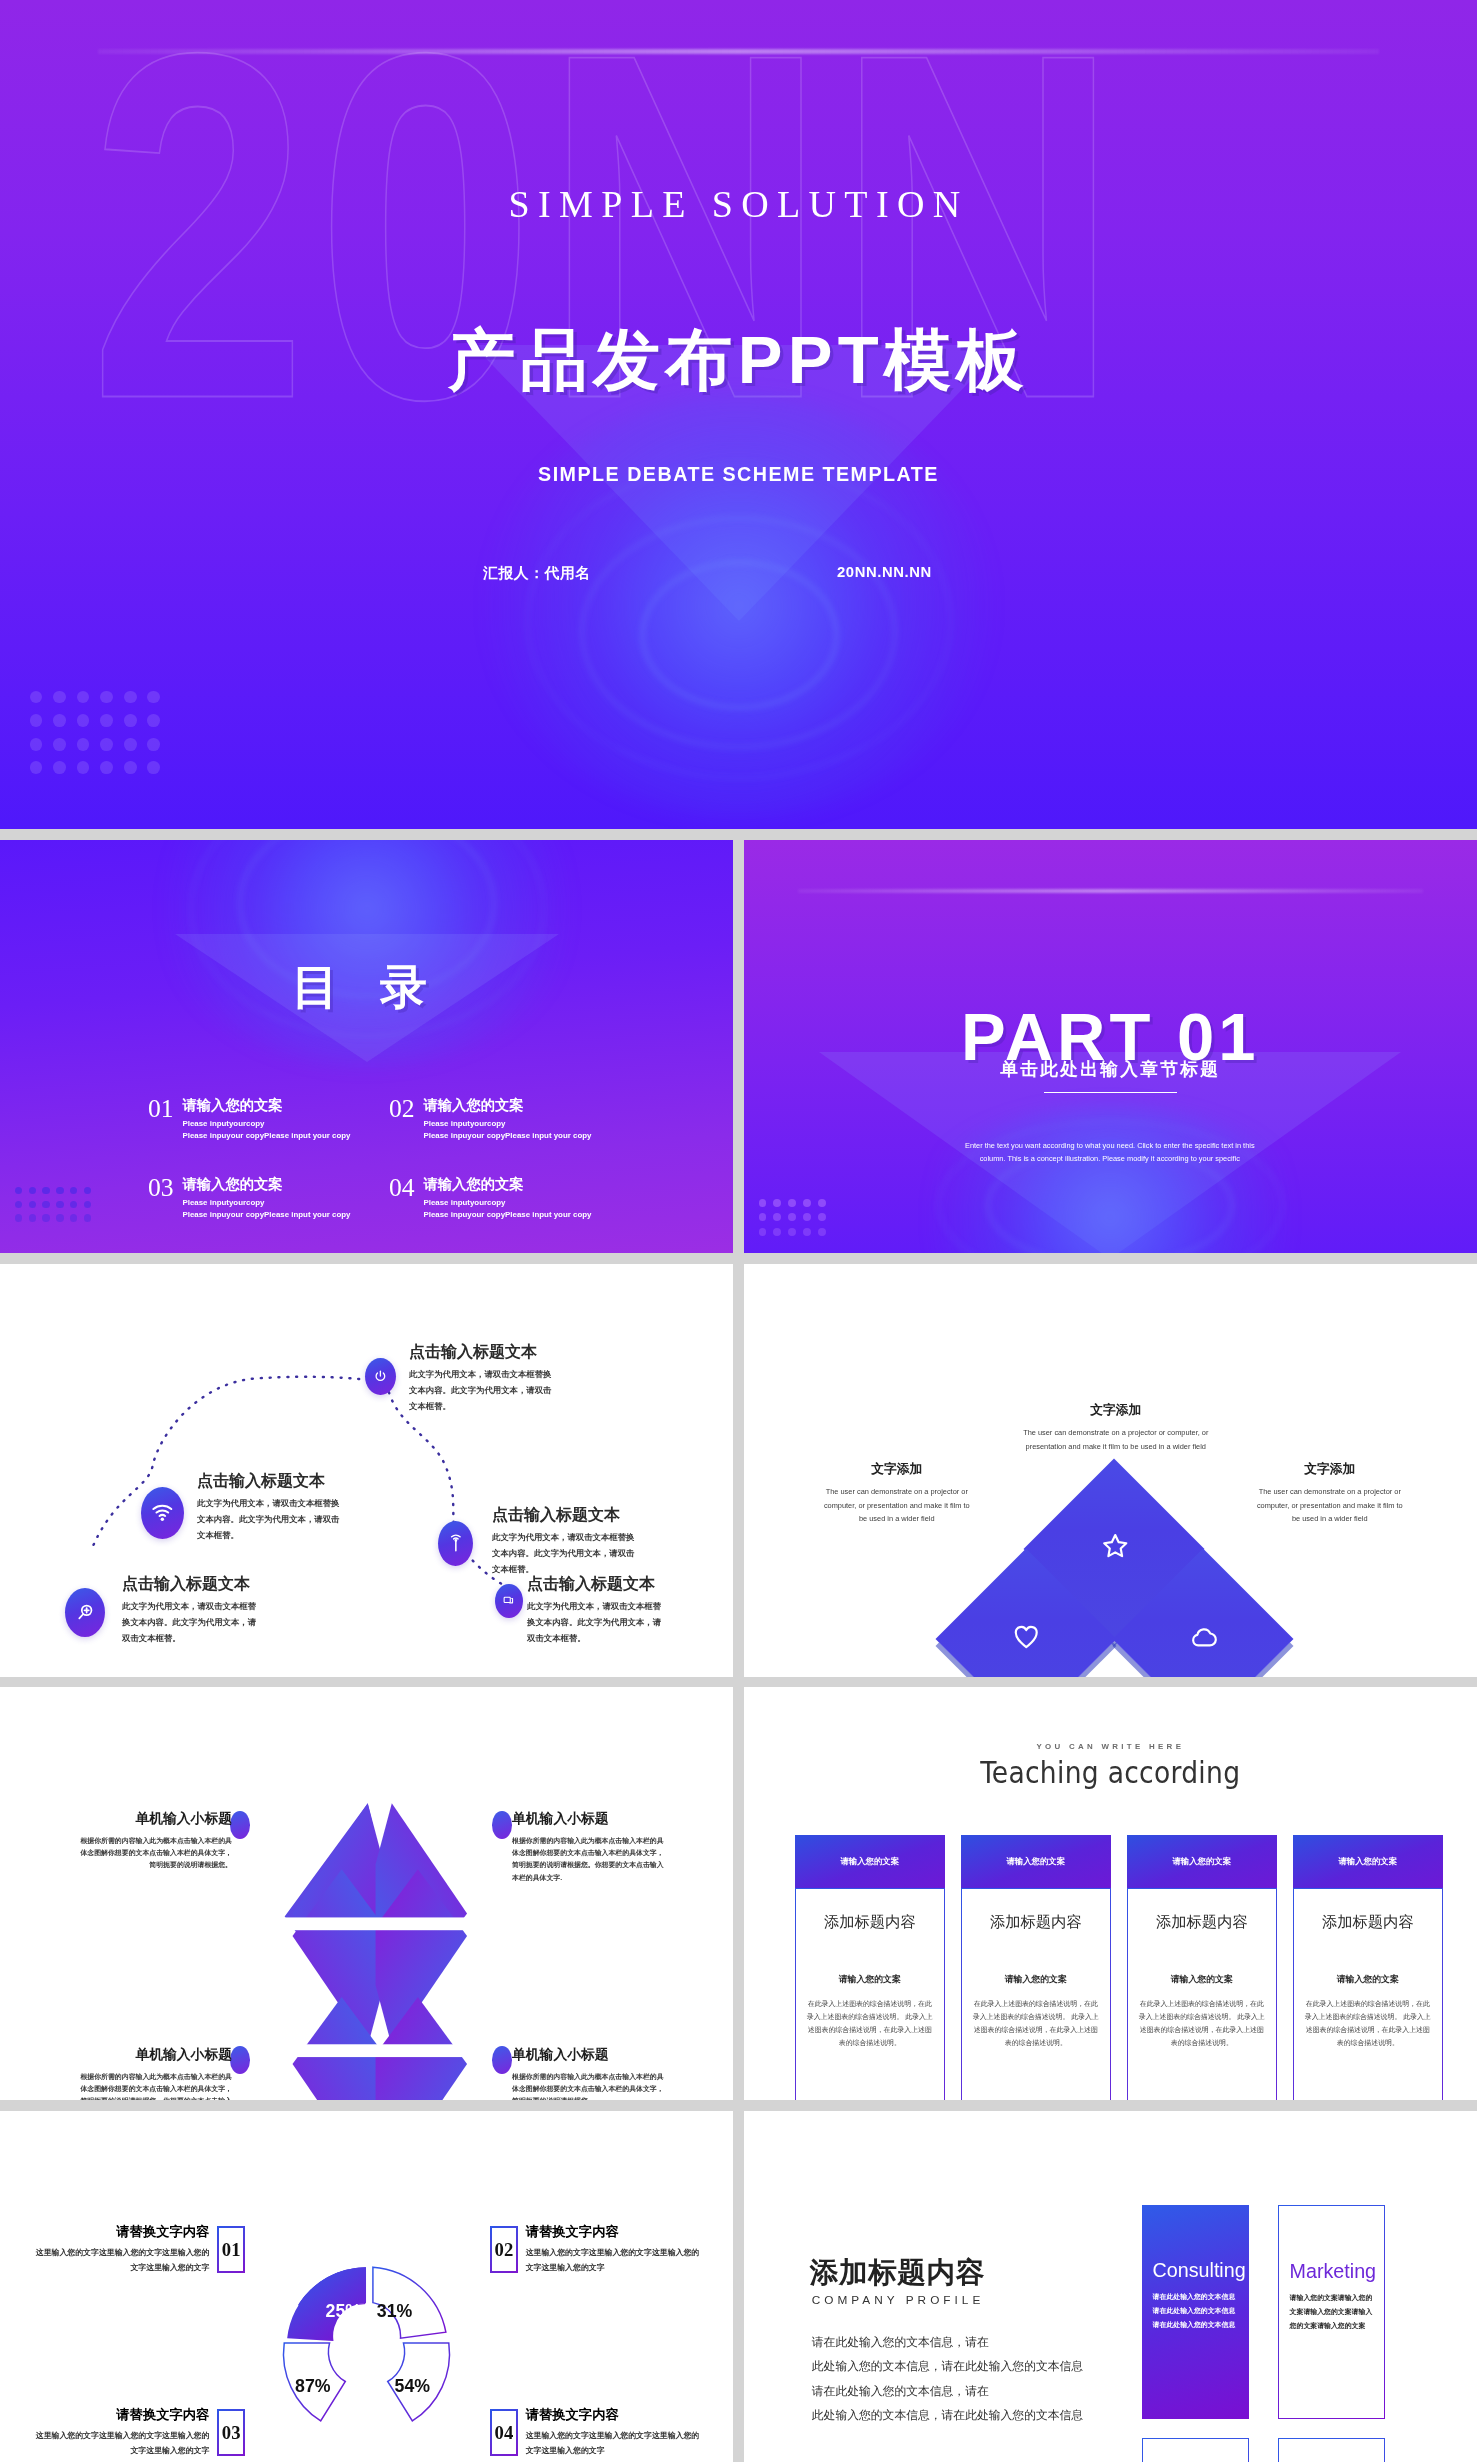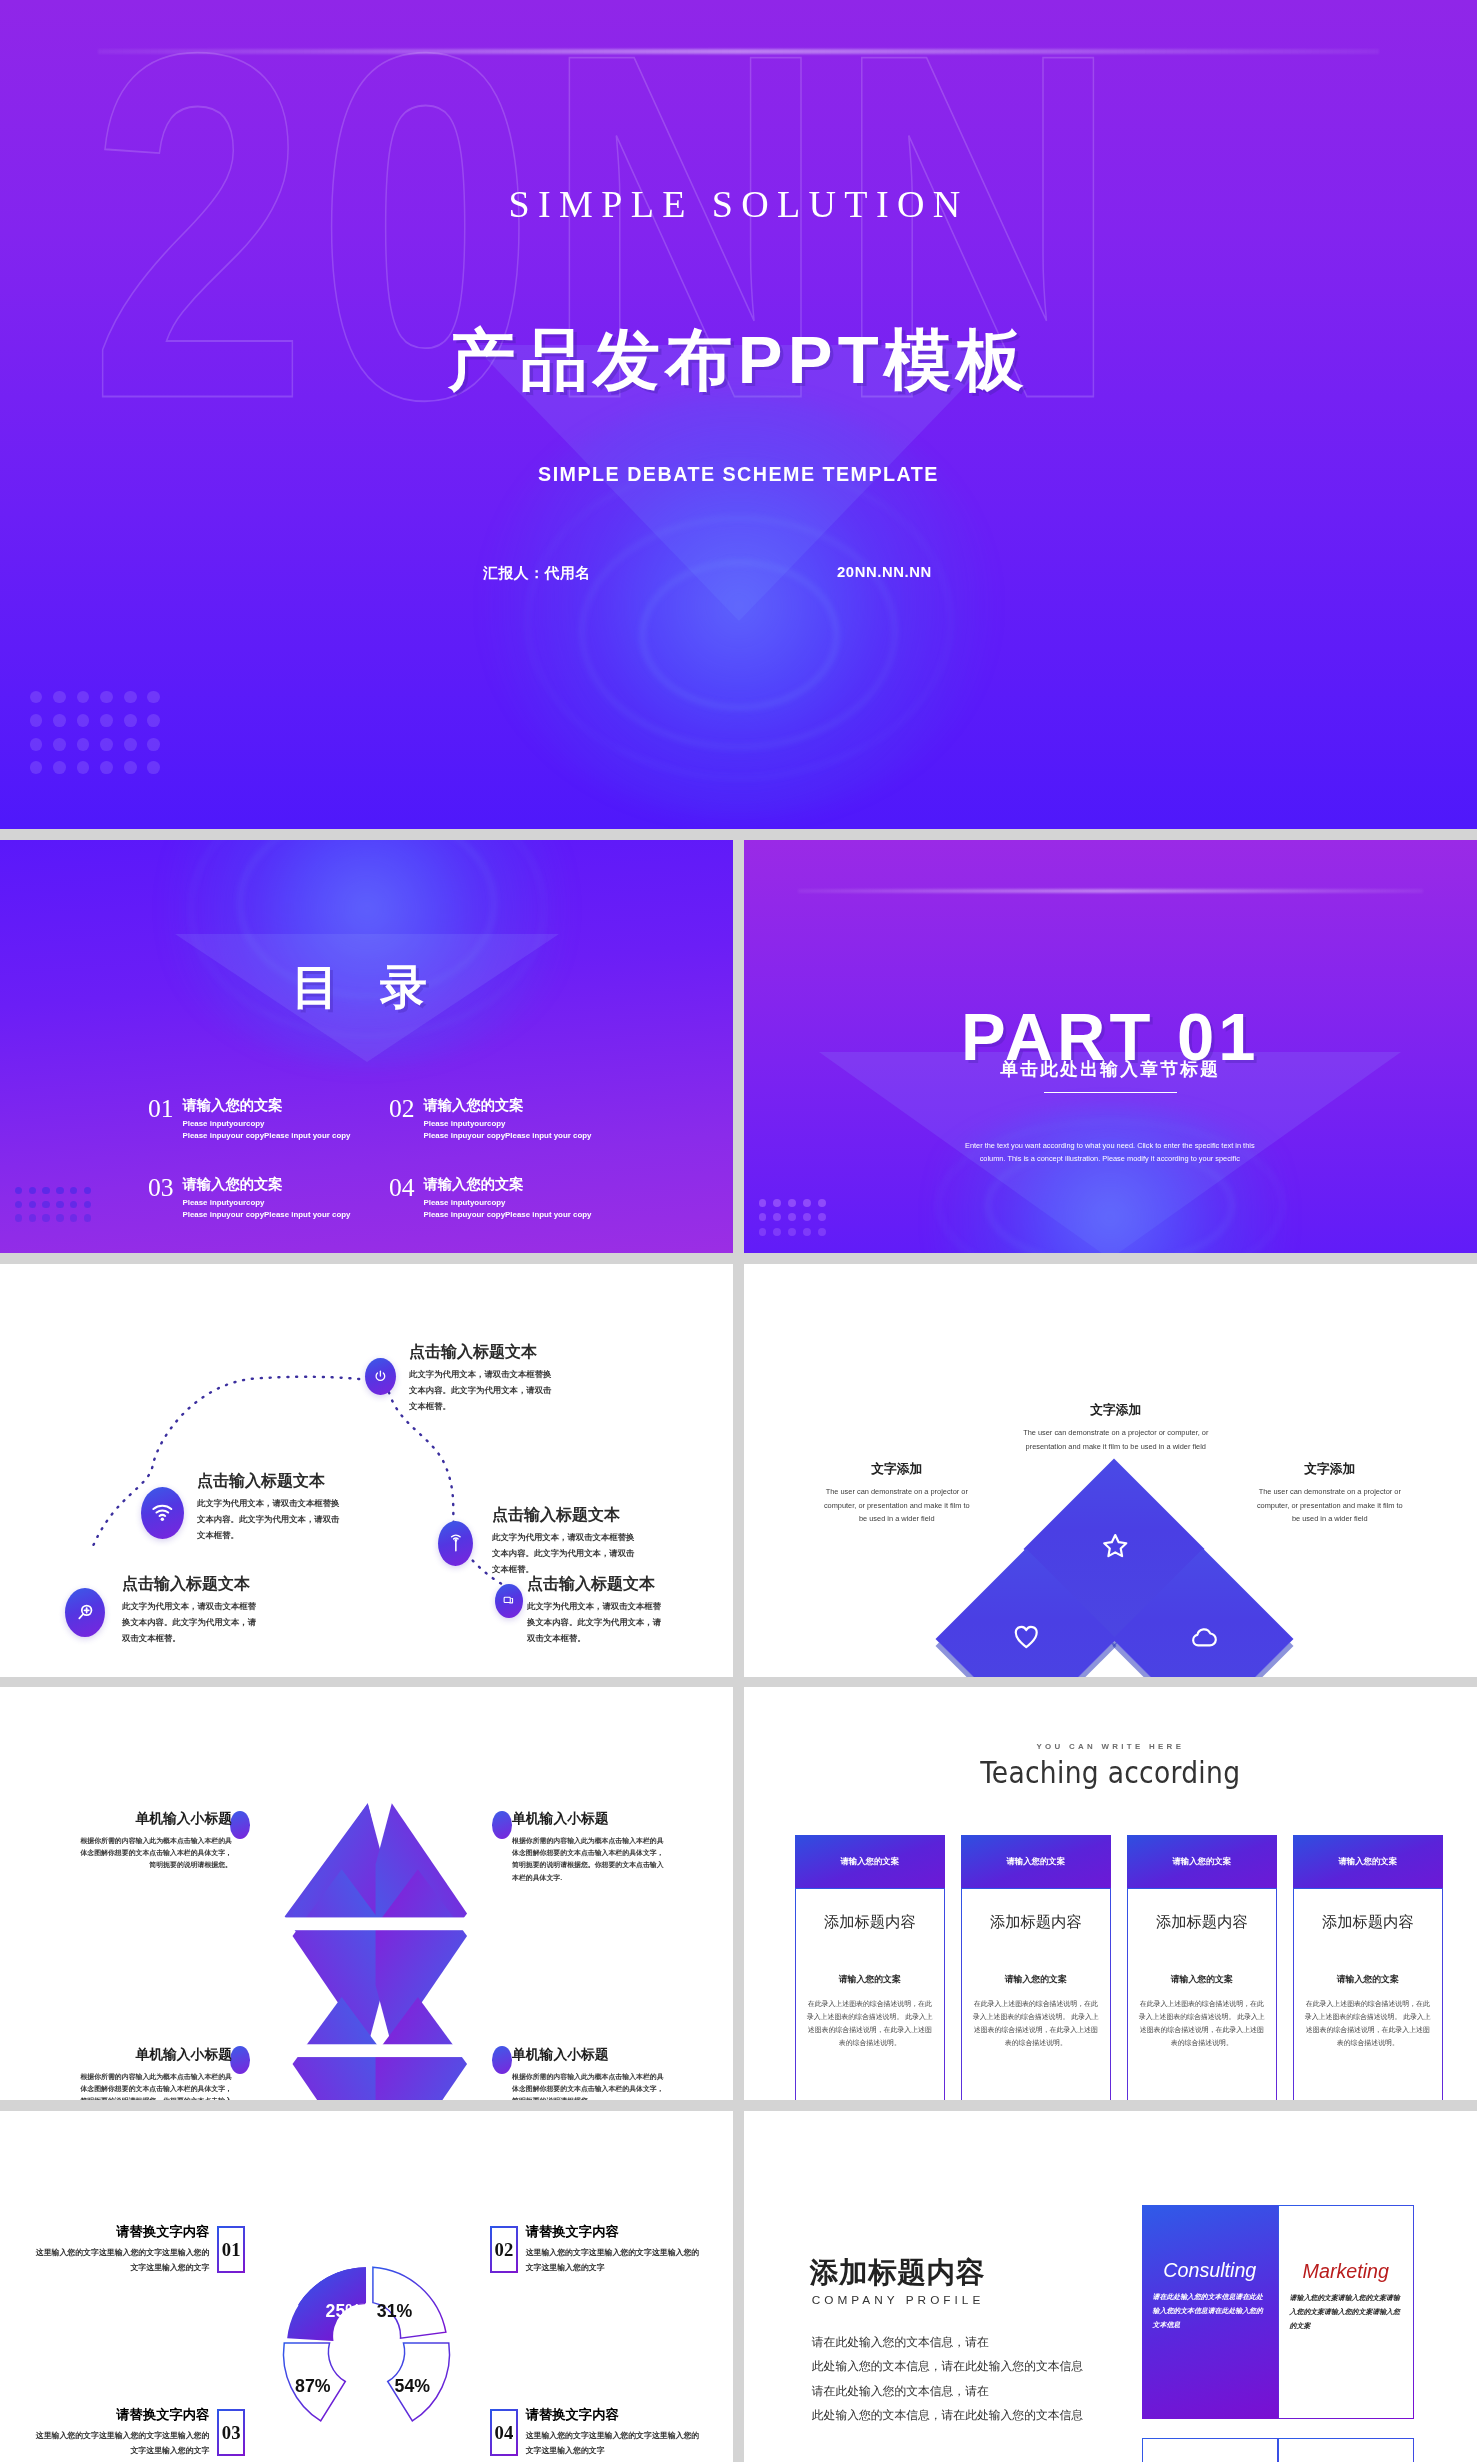--- a/index.html
+++ b/index.html
@@ -161,21 +161,21 @@
               display:flex; align-items:center; justify-content:center;
               font-size:18.7px; font-weight:800; color:#111;
               font-family:"Liberation Serif",serif; }
   .dn-h { font-size:13.3px; font-weight:800; color:#000000; }
   .dn-p { font-size:7.9px; color:#333; line-height:1.95; margin-top:3.9px; font-weight:600; }
 
   
   .cp-h { position:absolute; font-size:28.6px; font-weight:800; color:#222; letter-spacing:.02em; }
   .cp-s { position:absolute; font-size:11.8px; letter-spacing:.34em; color:#333; font-weight:500; }
   .cp-p { position:absolute; font-size:11.8px; color:#2d2d2d; line-height:2.05; }
-  .cp-card { position:absolute; width:136px; height:214px; padding:0 10.8px;font-style:italic; }
+  .cp-card { position:absolute; width:107px; height:214px; padding:0 10.8px; }
   .cp-card.fill { background:linear-gradient(165deg,#2f5be8 0%,#5a27dd 55%,#7a0fd2 100%); }
   .cp-card.line { border:1.5px solid; border-image:linear-gradient(165deg,#2f5be8,#7a0fd2) 1; background:#fff; }
   .cp-c-h { font-size:19.7px; font-weight:500; text-align:center; }
   .cp-c-p { font-size:6.9px; line-height:2.0; font-weight:700; margin-top:7.9px; }
 </style>
 </head>
 <body>
 
 <div class="deck">
 
@@ -588,21 +588,21 @@
     <div class="cp-p" style="left:68px;top:219px;width:345px;white-space:pre-line">请在此处输入您的文本信息，请在
 此处输入您的文本信息，请在此处输入您的文本信息
 请在此处输入您的文本信息，请在
 此处输入您的文本信息，请在此处输入您的文本信息</div>
 
     <div class="cp-card fill" style="left:398px;top:94px">
       <div class="cp-c-h" style="color:#fff;margin-top:54px">Consulting</div>
       <div class="cp-c-p" style="color:#fff">请在此处输入您的文本信息请在此处输入您的文本信息请在此处输入您的文本信息</div>
     </div>
     <div class="cp-card line" style="left:534px;top:94px">
-      <div class="cp-c-h" style="color:#b91c1c;margin-top:54px">Marketing</div>
+      <div class="cp-c-h" style="color:#6d28d9;margin-top:54px">Marketing</div>
       <div class="cp-c-p" style="color:#2b2b2b">请输入您的文案请输入您的文案请输入您的文案请输入您的文案请输入您的文案</div>
     </div>
     <div class="cp-card line" style="left:398px;top:327px">
       
       
     </div>
     <div class="cp-card line" style="left:534px;top:327px">
       
       
     </div>

